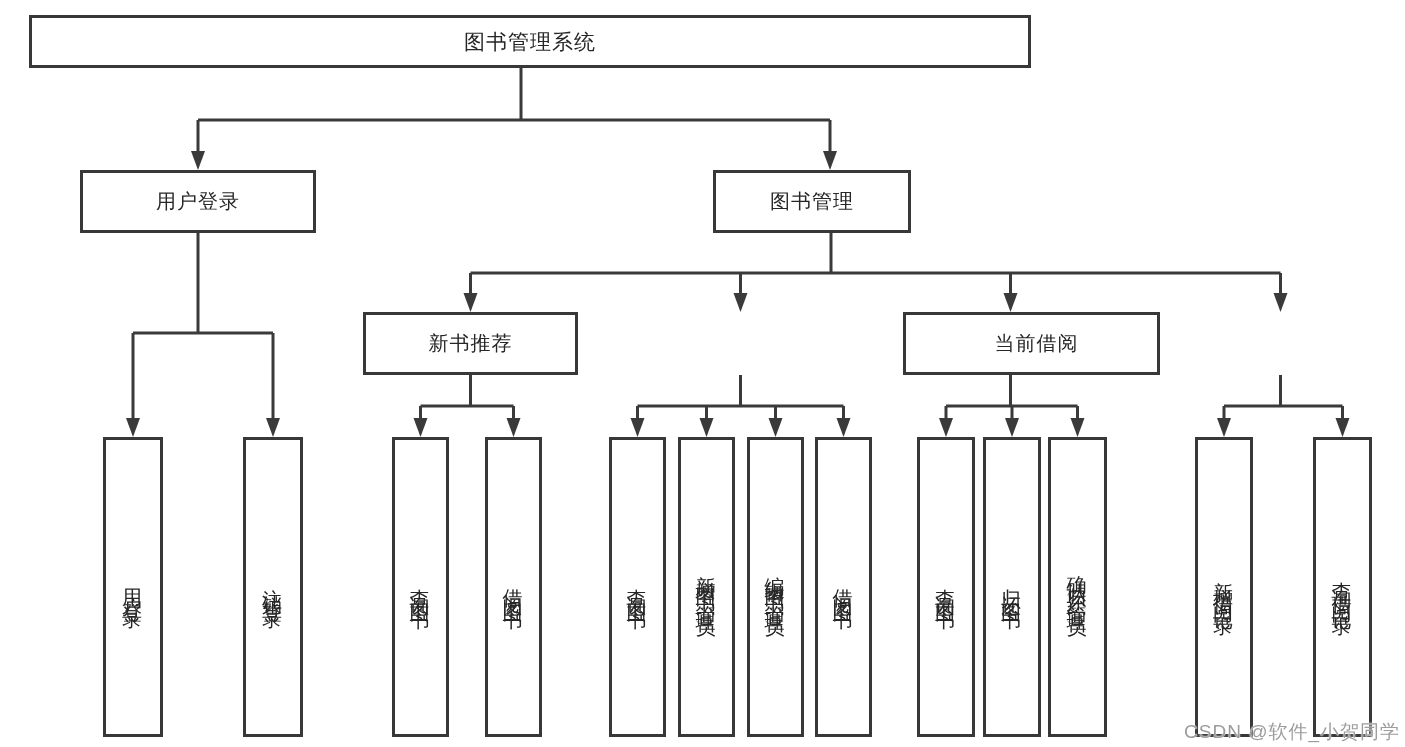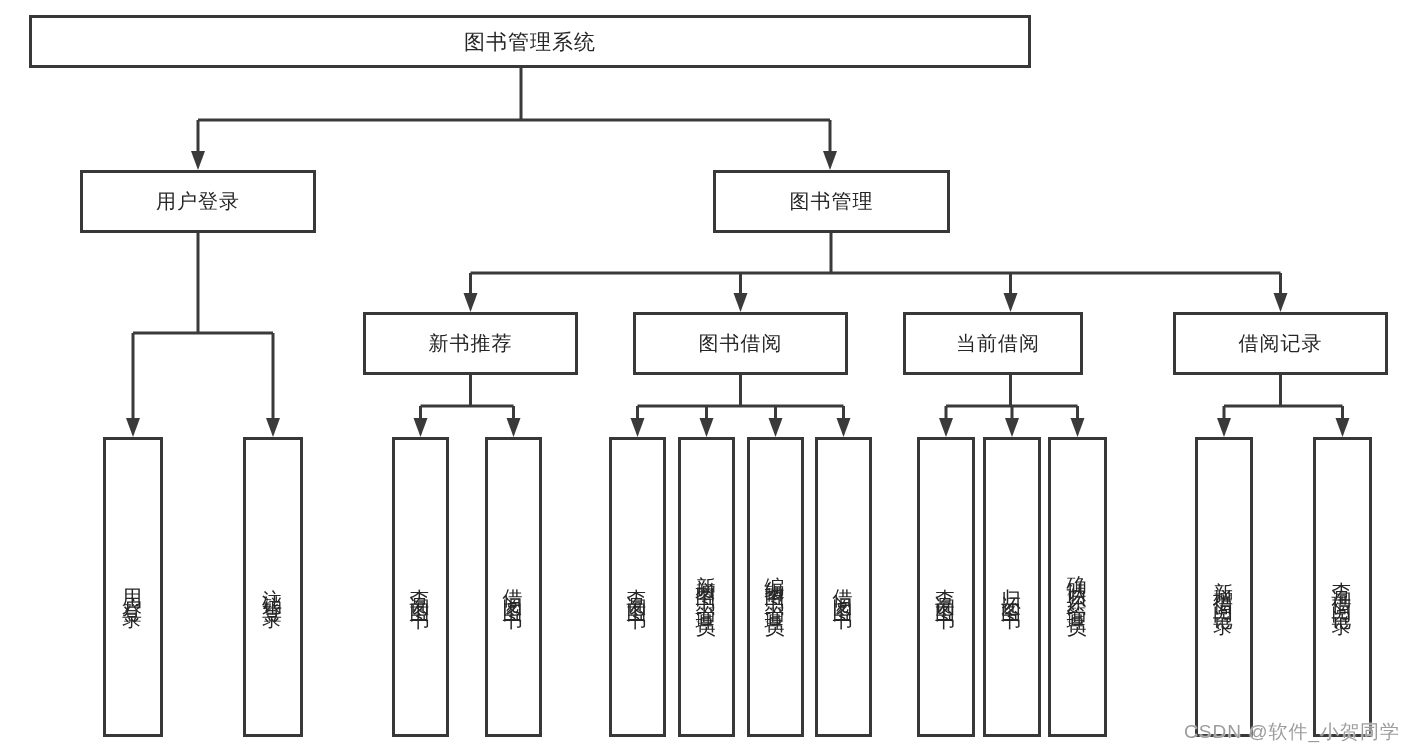--- a/index.html
+++ b/index.html
@@ -101,26 +101,24 @@
     <g>
       <path d="M1280.5 375 V406 M1224 406 H1342.5 M1224 406 V421 M1342.5 406 V421"></path>
       <polygon points="1217,418 1231,418 1224,437"></polygon>
       <polygon points="1335.5,418 1349.5,418 1342.5,437"></polygon>
     </g>
   </svg>
 
   <div class="box root" style="left:20px;top:15px;width:1002px;height:53px;margin-left:9px;">图书管理系统</div>
 
   <div class="box" style="left:80px;top:170px;width:236px;height:63px;">用户登录</div>
-  <div class="box" style="left:713px;top:170px;width:237px;height:63px;">图书管理</div>
+  <div class="box" style="left:713px;top:170px;width:198px;height:63px;">图书管理</div>
 
   <div class="box" style="left:363px;top:312px;width:215px;height:63px;text-align:right;">新书推荐</div>
-  <div class="box" style="left:633px;top:312px;width:215px;height:63px;">图书借阅</div>
-  <div class="box" style="left:903px;top:312px;width:180px;height:63px;padding-left:10px;">当前借阅</div>
-  <div class="box" style="left:1173px;top:312px;width:215px;height:63px;">借阅记录</div>
+  <div class="box" style="left:903px;top:312px;width:257px;height:63px;padding-left:10px;">当前借阅</div>
 
   <div class="box leaf" style="left:103px;top:437px;width:60px;height:300px;">用户登录</div>
   <div class="box leaf" style="left:243px;top:437px;width:60px;height:300px;">注销登录</div>
 
   <div class="box leaf" style="left:392px;top:437px;width:57px;height:300px;">查询图书</div>
   <div class="box leaf" style="left:485px;top:437px;width:57px;height:300px;">借阅图书</div>
 
   <div class="box leaf" style="left:609px;top:437px;width:57px;height:300px;">查询图书</div>
   <div class="box leaf long" style="left:678px;top:437px;width:57px;height:300px;">新增图书（管理员）</div>
   <div class="box leaf long" style="left:747px;top:437px;width:57px;height:300px;">编辑图书（管理员）</div>

